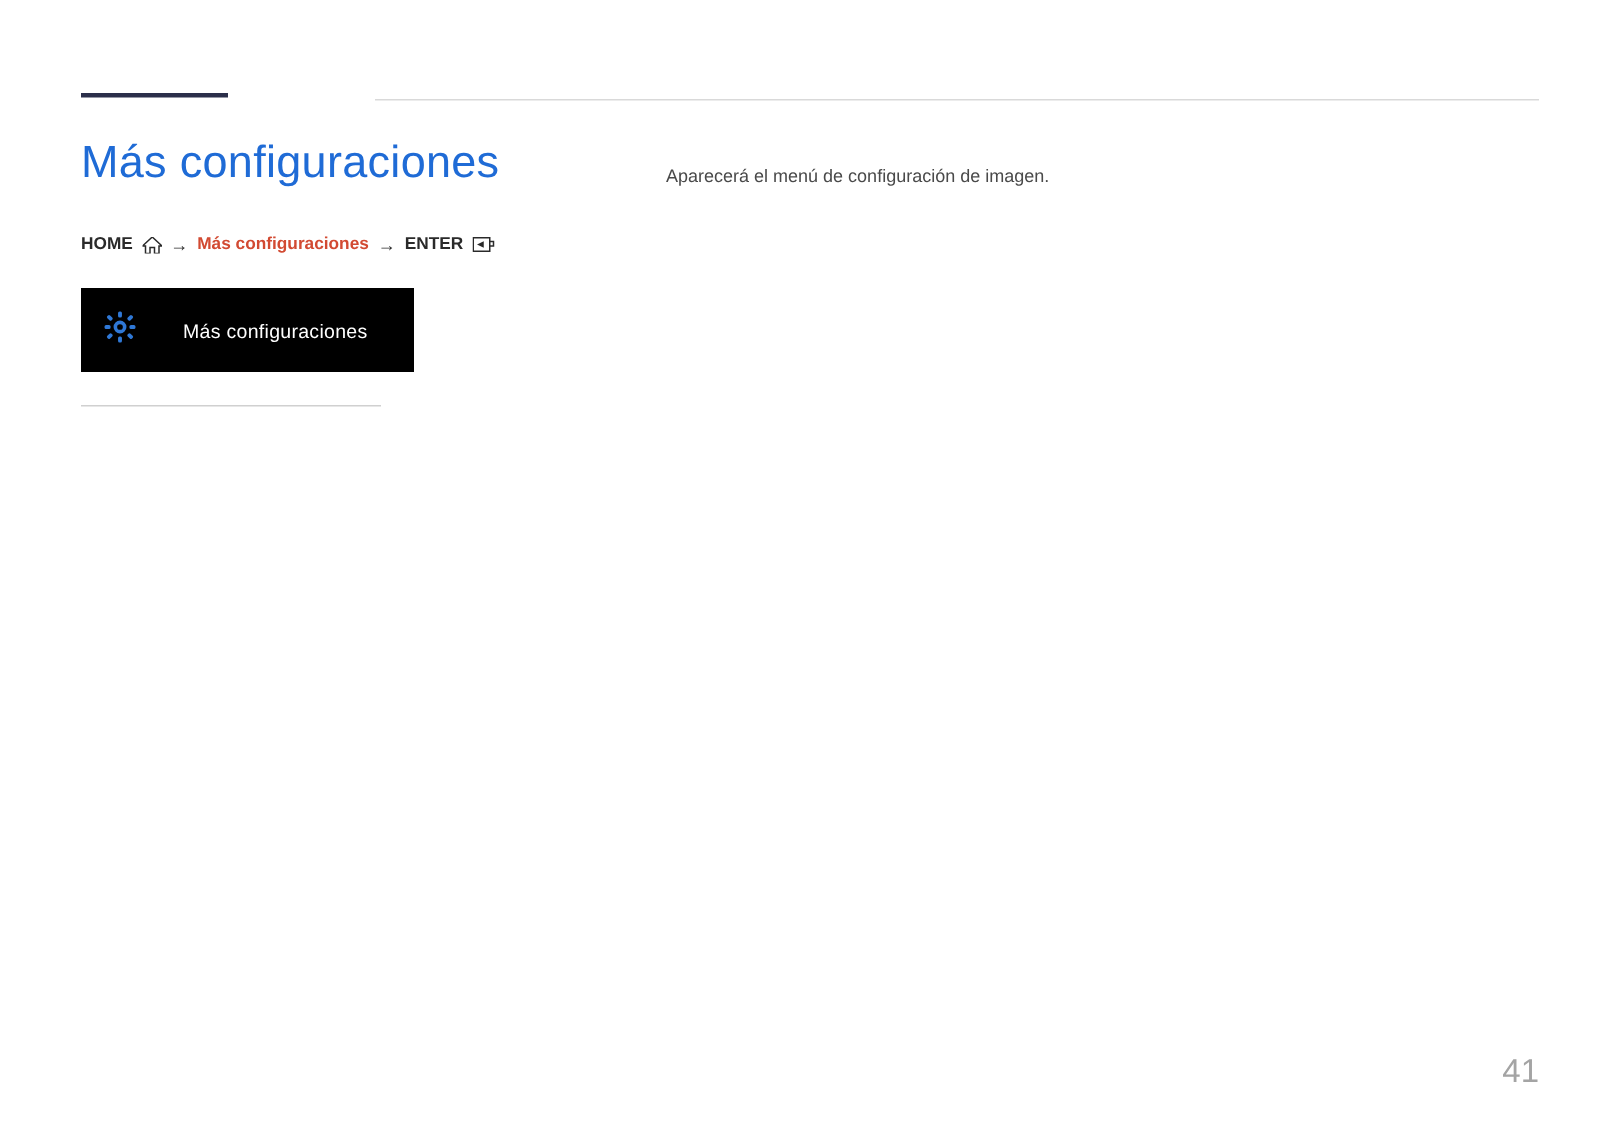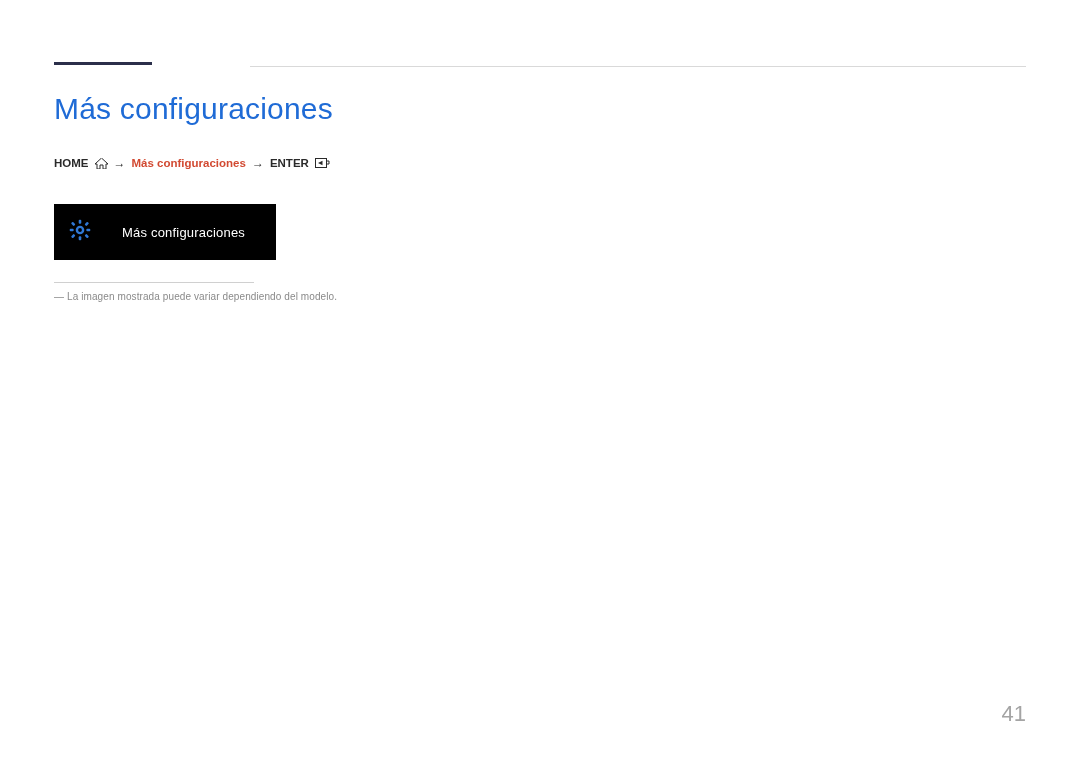--- a/index.html
+++ b/index.html
@@ -57,21 +57,21 @@
     letter-spacing: 0.2px;
     margin-bottom: 30px;
   }
   .breadcrumb {
     font-size: 11.5px;
     font-weight: 700;
     color: #2a2a2a;
     display: flex;
     align-items: center;
     gap: 6px;
-    margin-bottom: 34px;
+    margin-bottom: 22px;
   }
   .breadcrumb .bc-highlight { color: #d24a32; }
   .breadcrumb .arrow {
     font-weight: 400;
     font-size: 12px;
     color: #2a2a2a;
   }
   .breadcrumb svg { display: block; }
   .tile {
     width: 222px;
@@ -157,22 +157,24 @@
                 <rect x="17.5" y="3.9" width="2.6" height="4" rx="1" transform="rotate(45 18.8 5.9)"></rect>
                 <rect x="3.9" y="16.1" width="2.6" height="4" rx="1" transform="rotate(45 5.2 18.1)"></rect>
               </g>
             </g>
           </svg>
         </span>
         <span class="tile-label">Más configuraciones</span>
       </div>
 
       <div class="note-divider"></div>
-      <div class="note">― La imagen mostrada puede variar dependiendo del modelo.</div>
 
     </div>
 
+    <div class="col-right">
+      <p>Aparecerá el menú de configuración de imagen.</p>
+    </div>
 
   </div>
 
   <div class="page-num">41</div>
 
 </div>
 
 </body></html>

